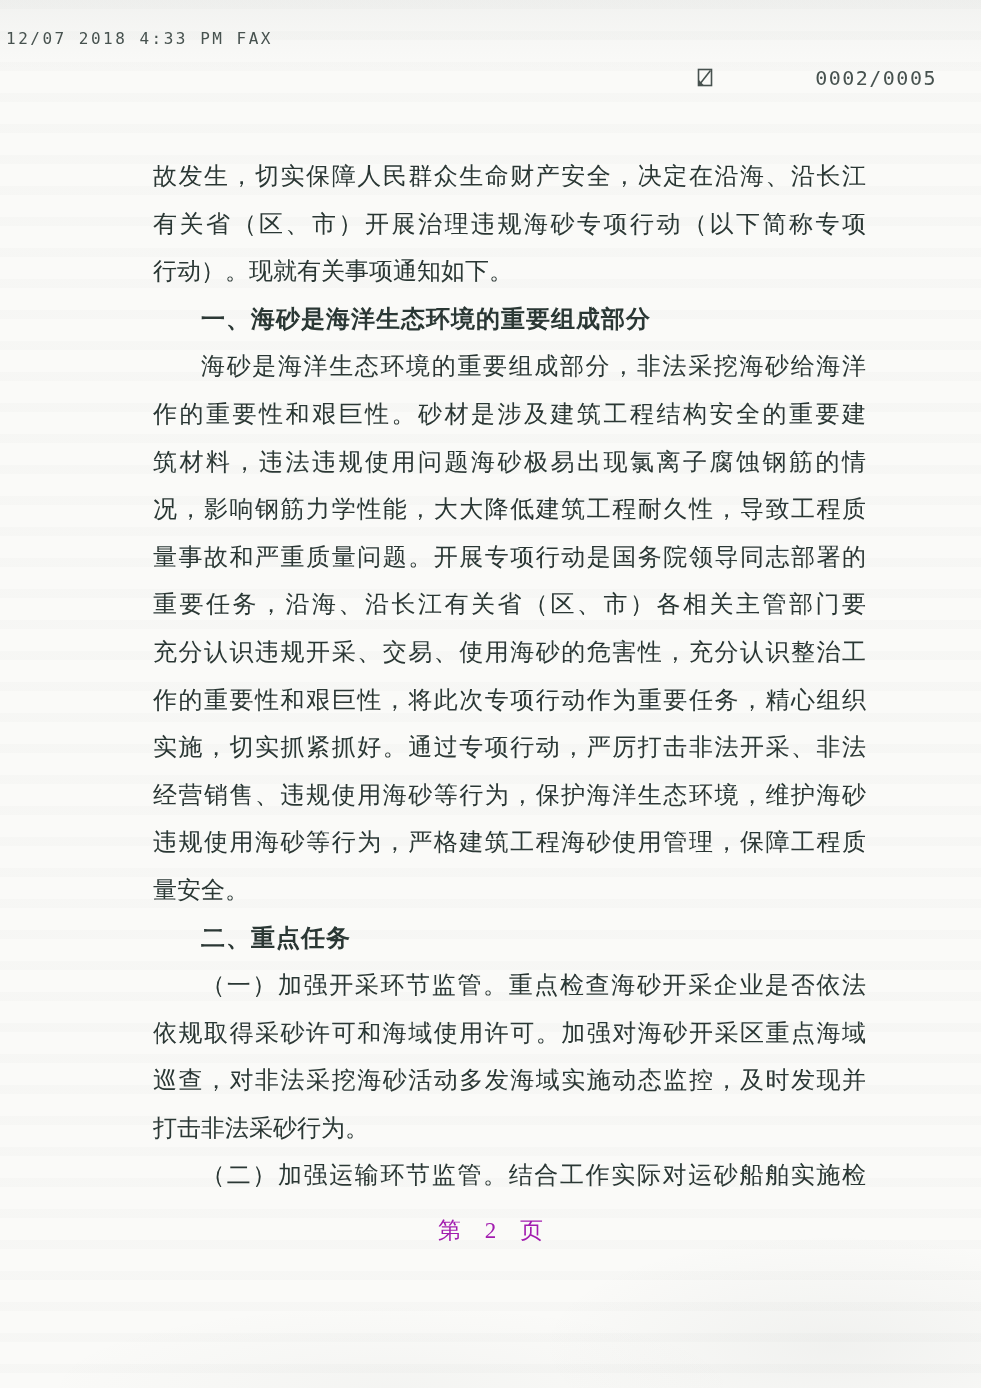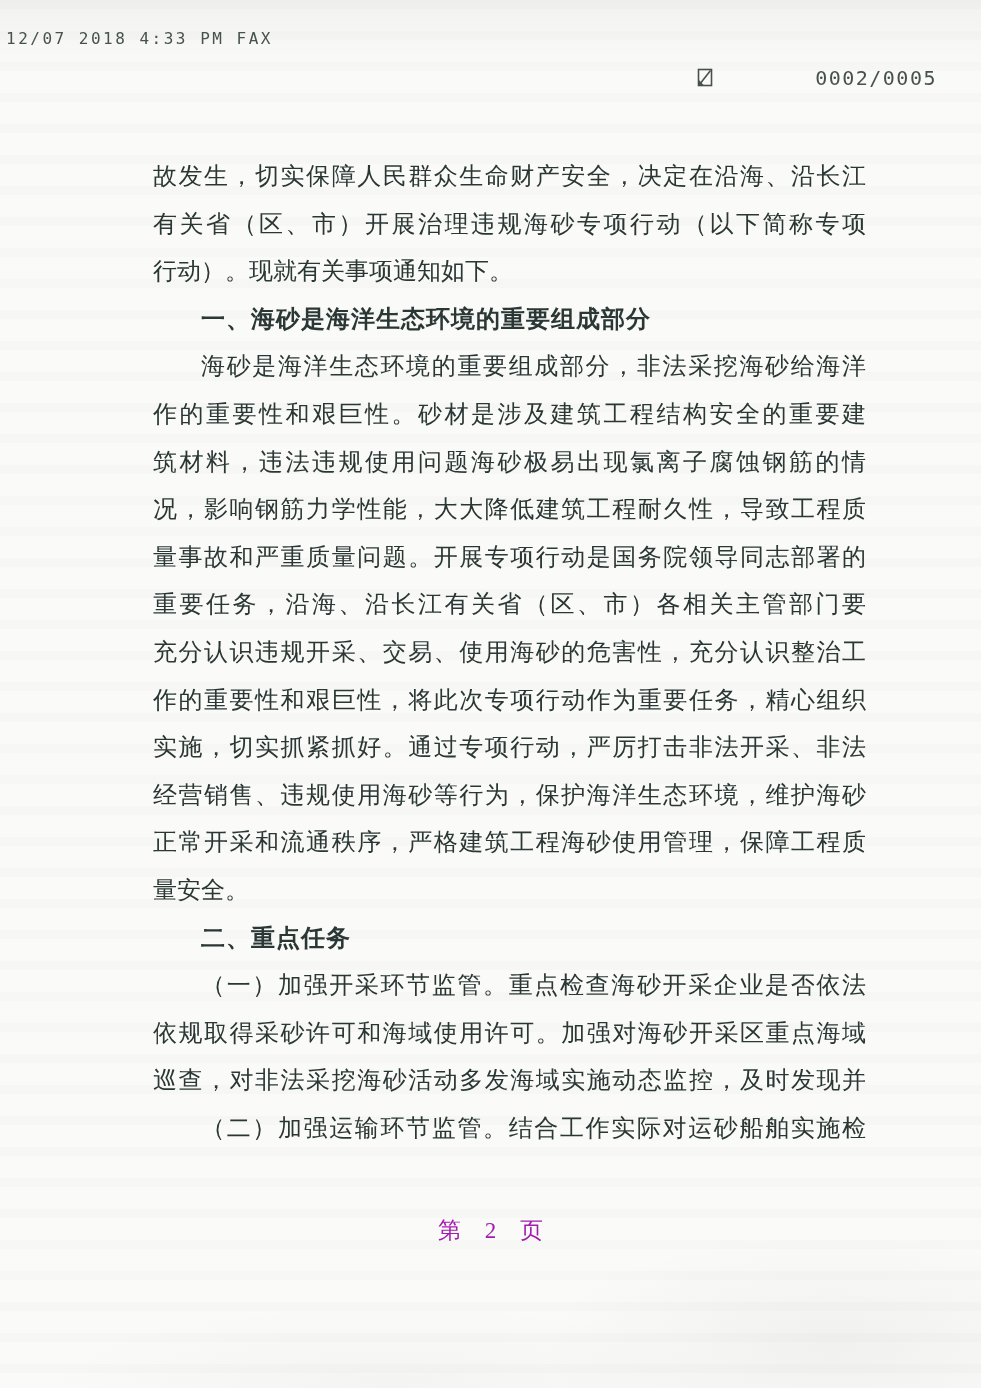--- a/index.html
+++ b/index.html
@@ -120,24 +120,25 @@
     <div class="line fill indent">海砂是海洋生态环境的重要组成部分，非法采挖海砂给海洋</div>
     <div class="line fill">作的重要性和艰巨性。砂材是涉及建筑工程结构安全的重要建</div>
     <div class="line fill">筑材料，违法违规使用问题海砂极易出现氯离子腐蚀钢筋的情</div>
     <div class="line fill">况，影响钢筋力学性能，大大降低建筑工程耐久性，导致工程质</div>
     <div class="line fill">量事故和严重质量问题。开展专项行动是国务院领导同志部署的</div>
     <div class="line fill">重要任务，沿海、沿长江有关省（区、市）各相关主管部门要</div>
     <div class="line fill">充分认识违规开采、交易、使用海砂的危害性，充分认识整治工</div>
     <div class="line fill">作的重要性和艰巨性，将此次专项行动作为重要任务，精心组织</div>
     <div class="line fill">实施，切实抓紧抓好。通过专项行动，严厉打击非法开采、非法</div>
     <div class="line fill">经营销售、违规使用海砂等行为，保护海洋生态环境，维护海砂</div>
-    <div class="line fill">正常开采和流通秩序，严格建筑工程海砂使用管理，保障工程质</div>
+    <div class="line fill">违规使用海砂等行为，严格建筑工程海砂使用管理，保障工程质</div>
     <div class="line">量安全。</div>
     <div class="line heading indent">二、重点任务</div>
     <div class="line fill indent">（一）加强开采环节监管。重点检查海砂开采企业是否依法</div>
     <div class="line fill">依规取得采砂许可和海域使用许可。加强对海砂开采区重点海域</div>
     <div class="line fill">巡查，对非法采挖海砂活动多发海域实施动态监控，及时发现并</div>
+    <div class="line">打击非法采砂行为。</div>
     <div class="line fill indent">（二）加强运输环节监管。结合工作实际对运砂船舶实施检</div>
   </main>
 
   <div class="page-footer">第 2 页</div>
 
 </div>
 
 </body></html>

